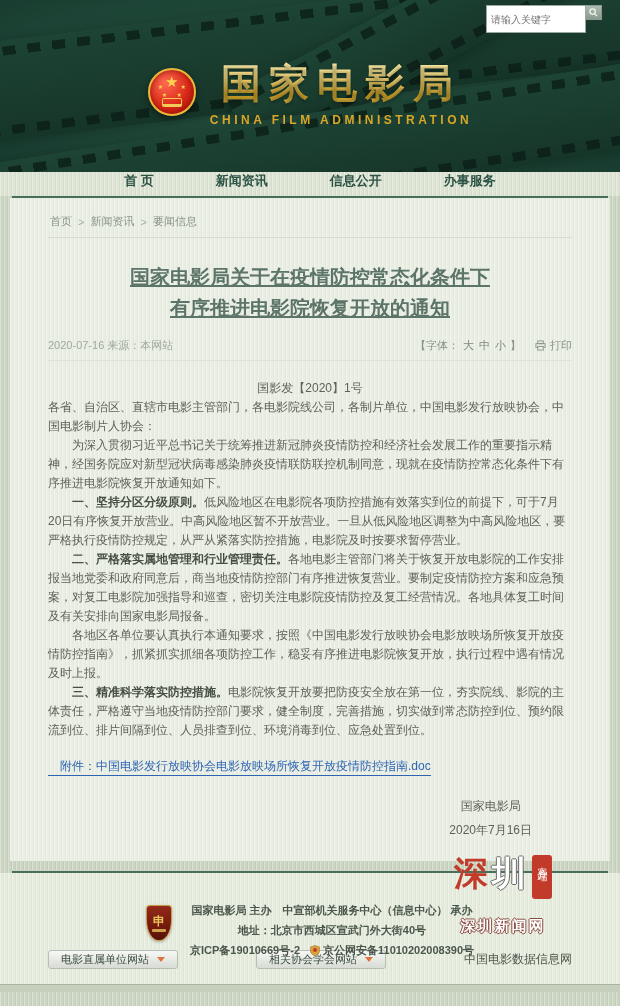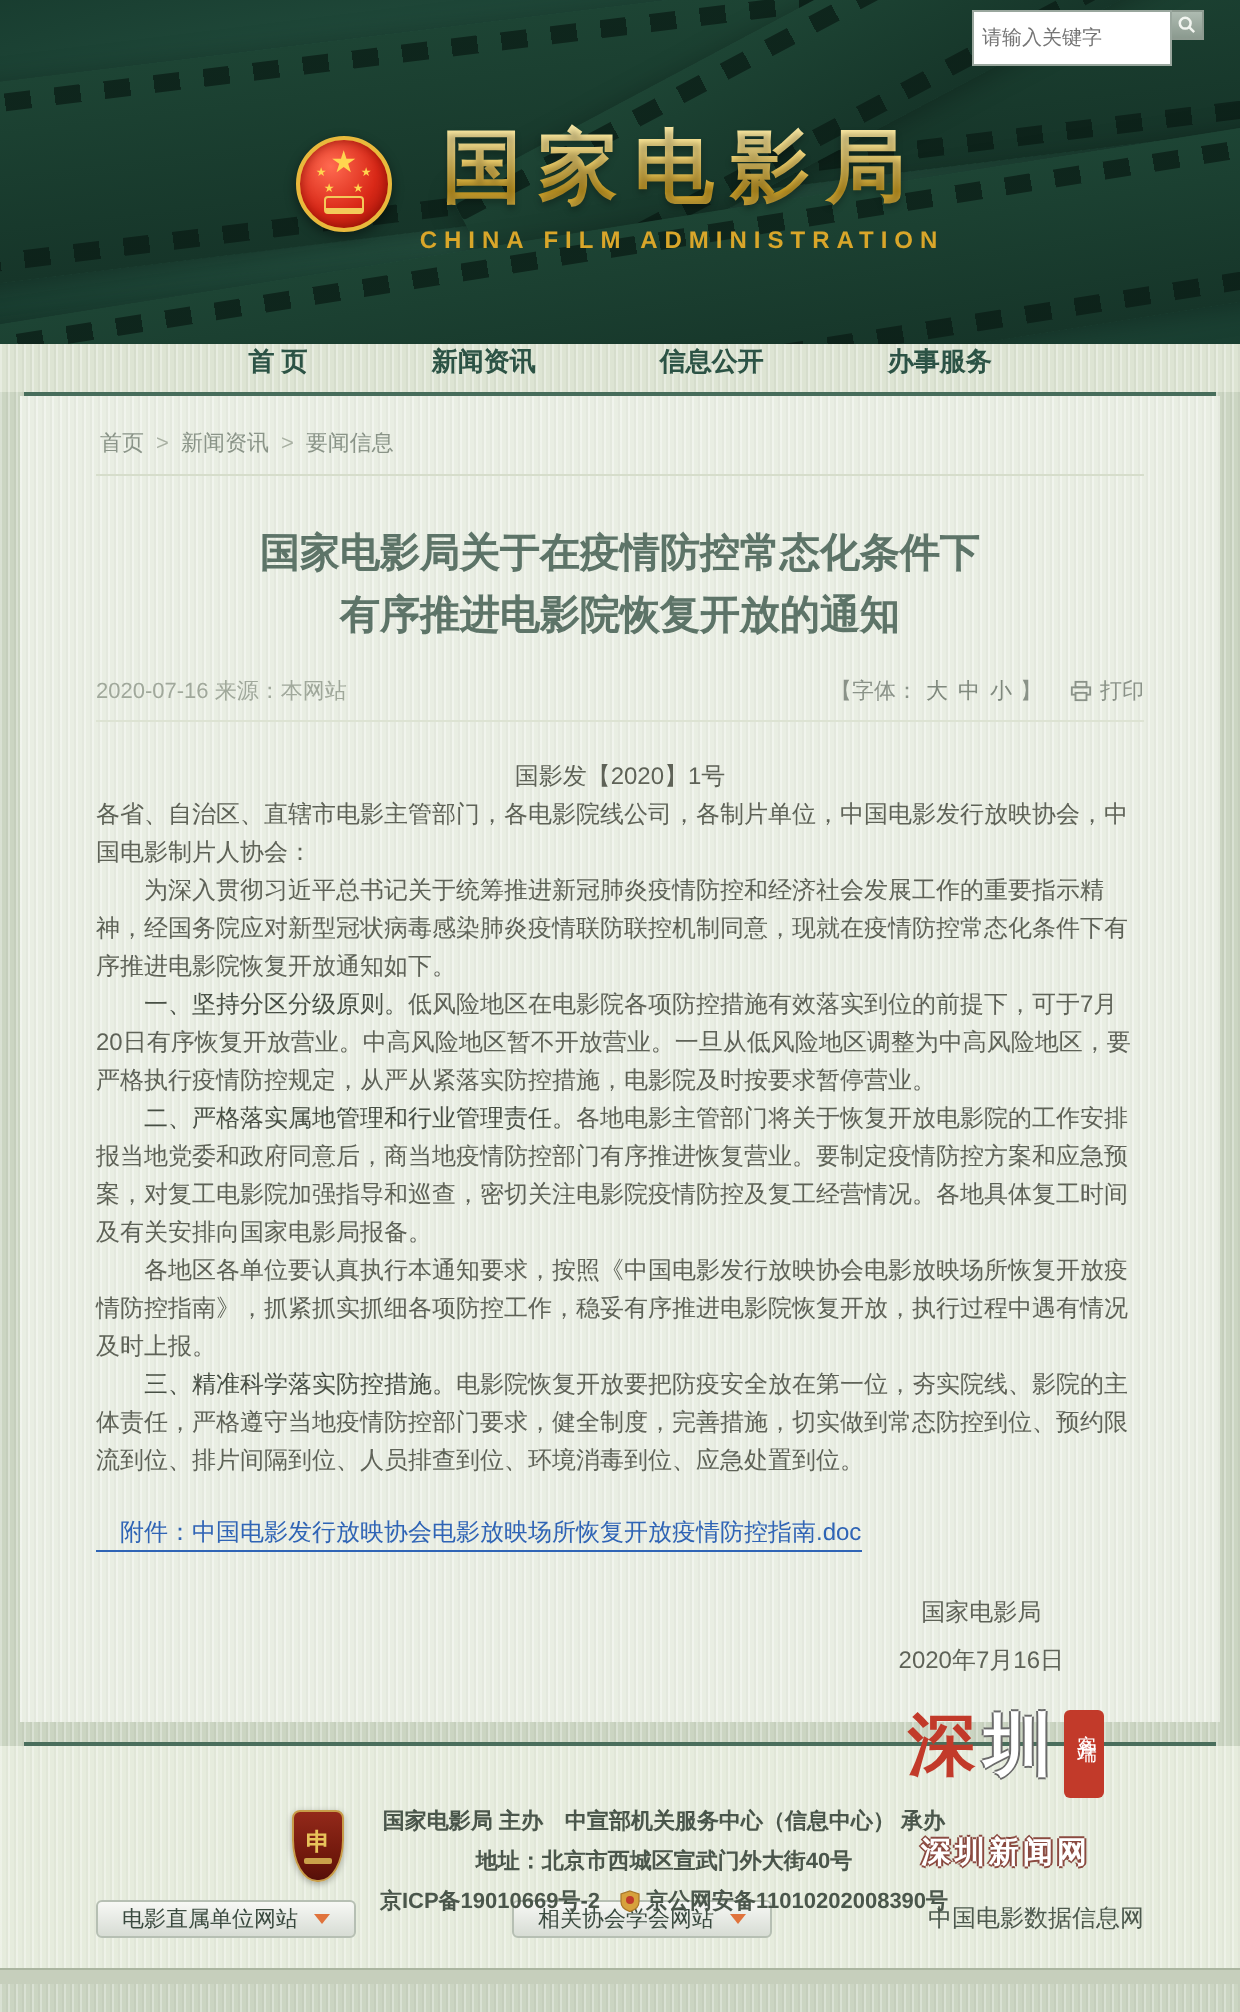--- a/index.html
+++ b/index.html
@@ -54,34 +54,34 @@
   
   .panel { margin:0 10px; height:663px;
     background-color:#e9eee3;
     background-image:repeating-linear-gradient(90deg, rgba(255,255,255,.35) 0 1px, rgba(0,0,0,0) 1px 3px, rgba(0,0,0,.025) 3px 4px); }
   .breadcrumb { margin:0 38px; padding:16px 2px 8px; font-size:11px; color:#8a9488;
     border-bottom:1px solid #d6ddcb; display:flex; gap:6px; align-items:center; }
   .crumb { cursor:pointer; }
   .crumb-sep { color:#a8b0a2; }
 
   .article-title { margin-top:24px; text-align:center; font-size:20px; font-weight:bold;
-    color:#5d7468; line-height:31px; }
+    color:#5d7468; line-height:31px;text-decoration:underline; }
 
   .meta-row { margin:14px 38px 0; padding-bottom:7px; border-bottom:1px solid #dde3d3;
     display:flex; justify-content:space-between; align-items:center; font-size:11px; color:#a0a89b; }
   .meta-right { display:flex; align-items:center; gap:14px; color:#8a9288; }
   .font-sizes { display:flex; gap:4px; align-items:flex-start; }
   .font-size-opt { cursor:pointer; color:#7f887d; }
   .print-btn { display:flex; align-items:center; gap:4px; cursor:pointer; color:#8a9288; }
 
   .body-text { margin:18px 38px 0; font-size:12px; line-height:19px; color:#5e6257; }
   .doc-number { text-align:center; }
   .salutation { }
   .para.indent { text-indent:2em; }
-  .para .lead { font-weight:normal; color:#474f44; }
+  .para .lead { font-weight:bold; color:#474f44; }
 
   .attachment-row { margin:18px 38px 0; font-size:12px; }
   .attachment-link { color:#2f64b5; text-decoration:none; border-bottom:1px solid #2f64b5;
     display:inline-block; padding-left:12px; cursor:pointer; }
 
   .signature { margin:22px 78px 0 auto; width:max-content; display:flex; flex-direction:column;
     align-items:center; gap:7px; font-size:12px; color:#5e6257; }
 
   
   .watermark { margin:16px 58px 0 auto; width:max-content; display:flex; flex-direction:column; align-items:center; }

